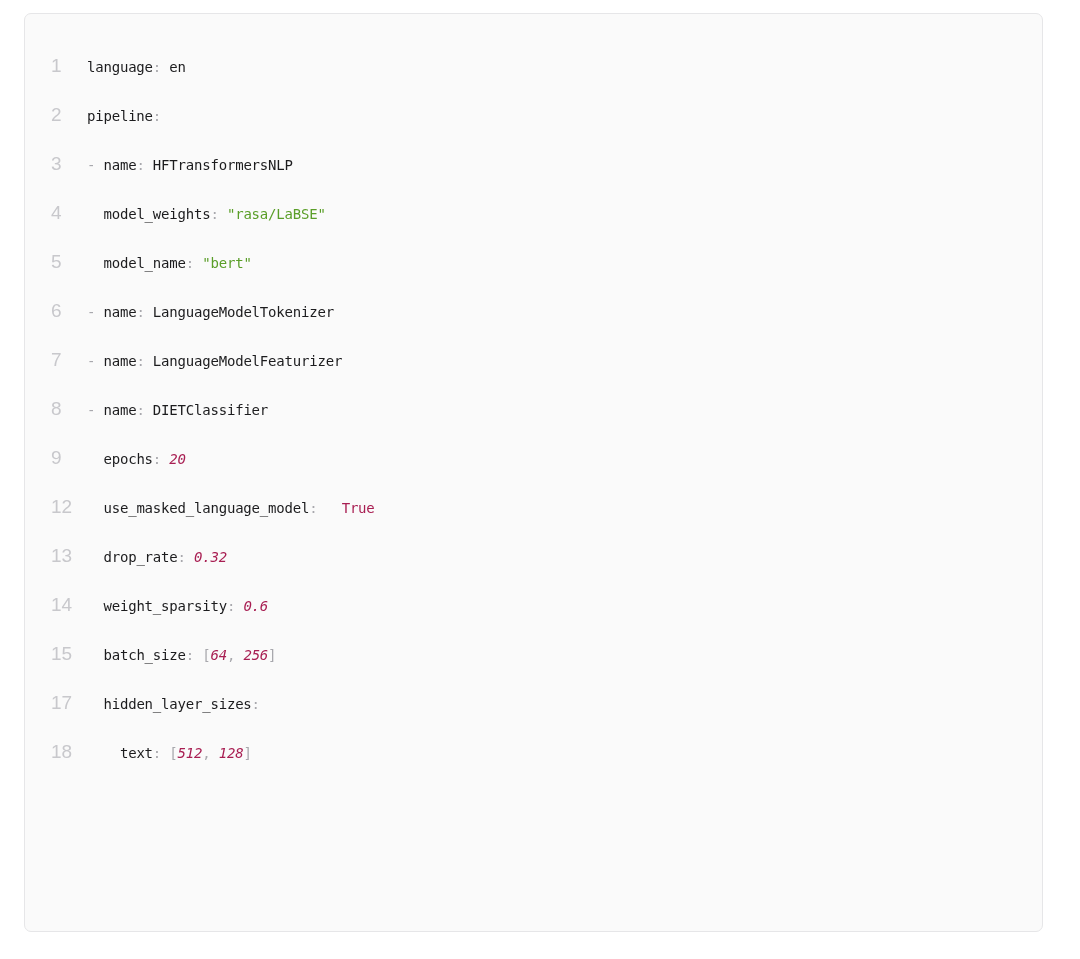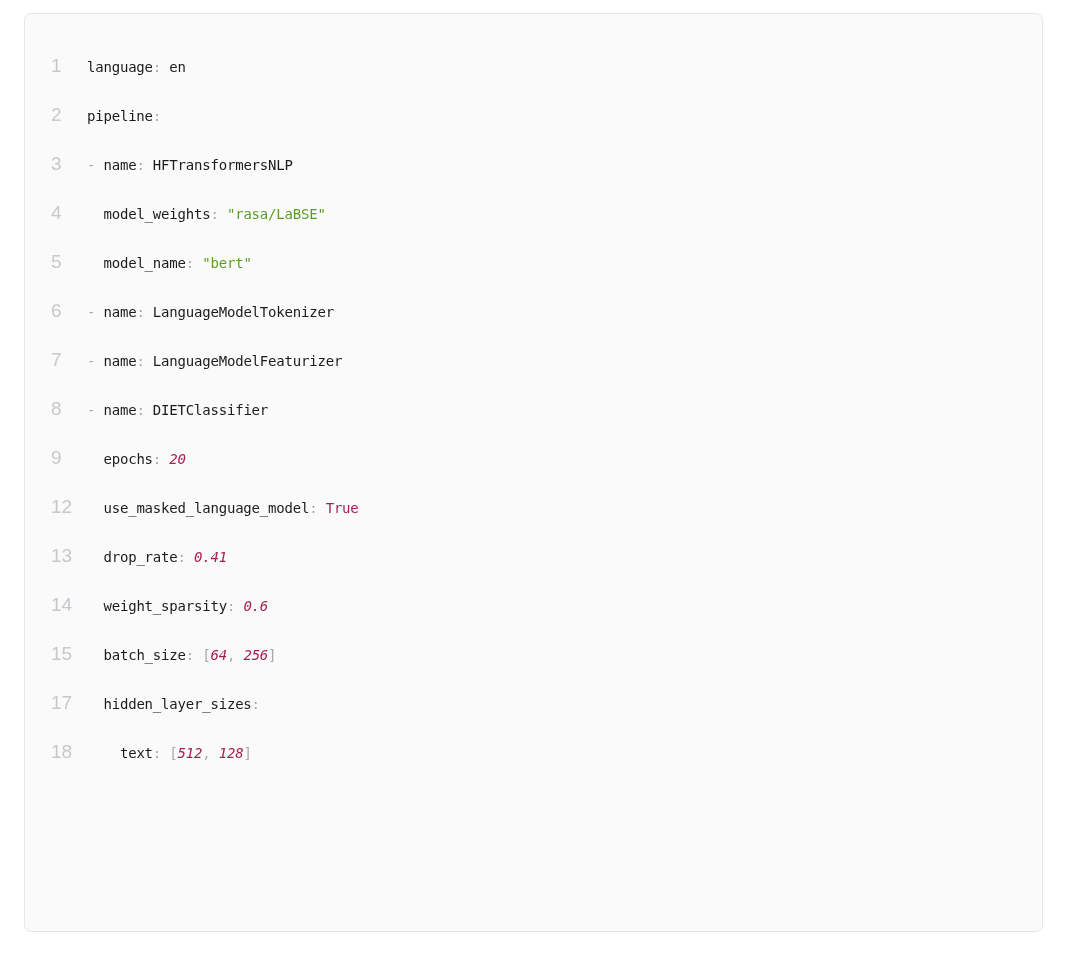--- a/index.html
+++ b/index.html
@@ -72,40 +72,40 @@
     white-space: pre;
   }
 
   
   .tok-key    { color: #1c1c1e; }
   .tok-plain  { color: #1c1c1e; }
   .tok-punct  { color: #a8a8ad; }
   .tok-dash   { color: #a8a8ad; }
   .tok-str    { color: #5a9e28; }
   .tok-num    { color: #a81e52; font-style: italic; }
-  .tok-bool   { color: #a81e52; }
+  .tok-bool   { color: #a81e52; margin-left: 16px; }
   .tok-bracket{ color: #a8a8ad; }
   .tok-space  { color: transparent; }
 </style>
 </head>
 <body>
 
 <div class="page">
   <div class="code-card">
     <div class="code-body">
         <div class="code-line"><span class="gutter">1</span><span class="code-text"><span class="tok-key">language</span><span class="tok-punct">:</span><span class="tok-space"> </span><span class="tok-plain">en</span></span></div>
         <div class="code-line"><span class="gutter">2</span><span class="code-text"><span class="tok-key">pipeline</span><span class="tok-punct">:</span></span></div>
         <div class="code-line"><span class="gutter">3</span><span class="code-text"><span class="tok-dash">-</span><span class="tok-space"> </span><span class="tok-key">name</span><span class="tok-punct">:</span><span class="tok-space"> </span><span class="tok-plain">HFTransformersNLP</span></span></div>
         <div class="code-line"><span class="gutter">4</span><span class="code-text"><span class="tok-space">  </span><span class="tok-key">model_weights</span><span class="tok-punct">:</span><span class="tok-space"> </span><span class="tok-str">"rasa/LaBSE"</span></span></div>
         <div class="code-line"><span class="gutter">5</span><span class="code-text"><span class="tok-space">  </span><span class="tok-key">model_name</span><span class="tok-punct">:</span><span class="tok-space"> </span><span class="tok-str">"bert"</span></span></div>
         <div class="code-line"><span class="gutter">6</span><span class="code-text"><span class="tok-dash">-</span><span class="tok-space"> </span><span class="tok-key">name</span><span class="tok-punct">:</span><span class="tok-space"> </span><span class="tok-plain">LanguageModelTokenizer</span></span></div>
         <div class="code-line"><span class="gutter">7</span><span class="code-text"><span class="tok-dash">-</span><span class="tok-space"> </span><span class="tok-key">name</span><span class="tok-punct">:</span><span class="tok-space"> </span><span class="tok-plain">LanguageModelFeaturizer</span></span></div>
         <div class="code-line"><span class="gutter">8</span><span class="code-text"><span class="tok-dash">-</span><span class="tok-space"> </span><span class="tok-key">name</span><span class="tok-punct">:</span><span class="tok-space"> </span><span class="tok-plain">DIETClassifier</span></span></div>
         <div class="code-line"><span class="gutter">9</span><span class="code-text"><span class="tok-space">  </span><span class="tok-key">epochs</span><span class="tok-punct">:</span><span class="tok-space"> </span><span class="tok-num">20</span></span></div>
         <div class="code-line"><span class="gutter">12</span><span class="code-text"><span class="tok-space">  </span><span class="tok-key">use_masked_language_model</span><span class="tok-punct">:</span><span class="tok-space"> </span><span class="tok-bool">True</span></span></div>
-        <div class="code-line"><span class="gutter">13</span><span class="code-text"><span class="tok-space">  </span><span class="tok-key">drop_rate</span><span class="tok-punct">:</span><span class="tok-space"> </span><span class="tok-num">0.41</span></span></div>
+        <div class="code-line"><span class="gutter">13</span><span class="code-text"><span class="tok-space">  </span><span class="tok-key">drop_rate</span><span class="tok-punct">:</span><span class="tok-space"> </span><span class="tok-num">0.32</span></span></div>
         <div class="code-line"><span class="gutter">14</span><span class="code-text"><span class="tok-space">  </span><span class="tok-key">weight_sparsity</span><span class="tok-punct">:</span><span class="tok-space"> </span><span class="tok-num">0.6</span></span></div>
         <div class="code-line"><span class="gutter">15</span><span class="code-text"><span class="tok-space">  </span><span class="tok-key">batch_size</span><span class="tok-punct">:</span><span class="tok-space"> </span><span class="tok-bracket">[</span><span class="tok-num">64</span><span class="tok-punct">,</span><span class="tok-space"> </span><span class="tok-num">256</span><span class="tok-bracket">]</span></span></div>
         <div class="code-line"><span class="gutter">17</span><span class="code-text"><span class="tok-space">  </span><span class="tok-key">hidden_layer_sizes</span><span class="tok-punct">:</span></span></div>
         <div class="code-line"><span class="gutter">18</span><span class="code-text"><span class="tok-space">    </span><span class="tok-key">text</span><span class="tok-punct">:</span><span class="tok-space"> </span><span class="tok-bracket">[</span><span class="tok-num">512</span><span class="tok-punct">,</span><span class="tok-space"> </span><span class="tok-num">128</span><span class="tok-bracket">]</span></span></div>
       </div>
   </div>
 </div>
 
 </body></html>

